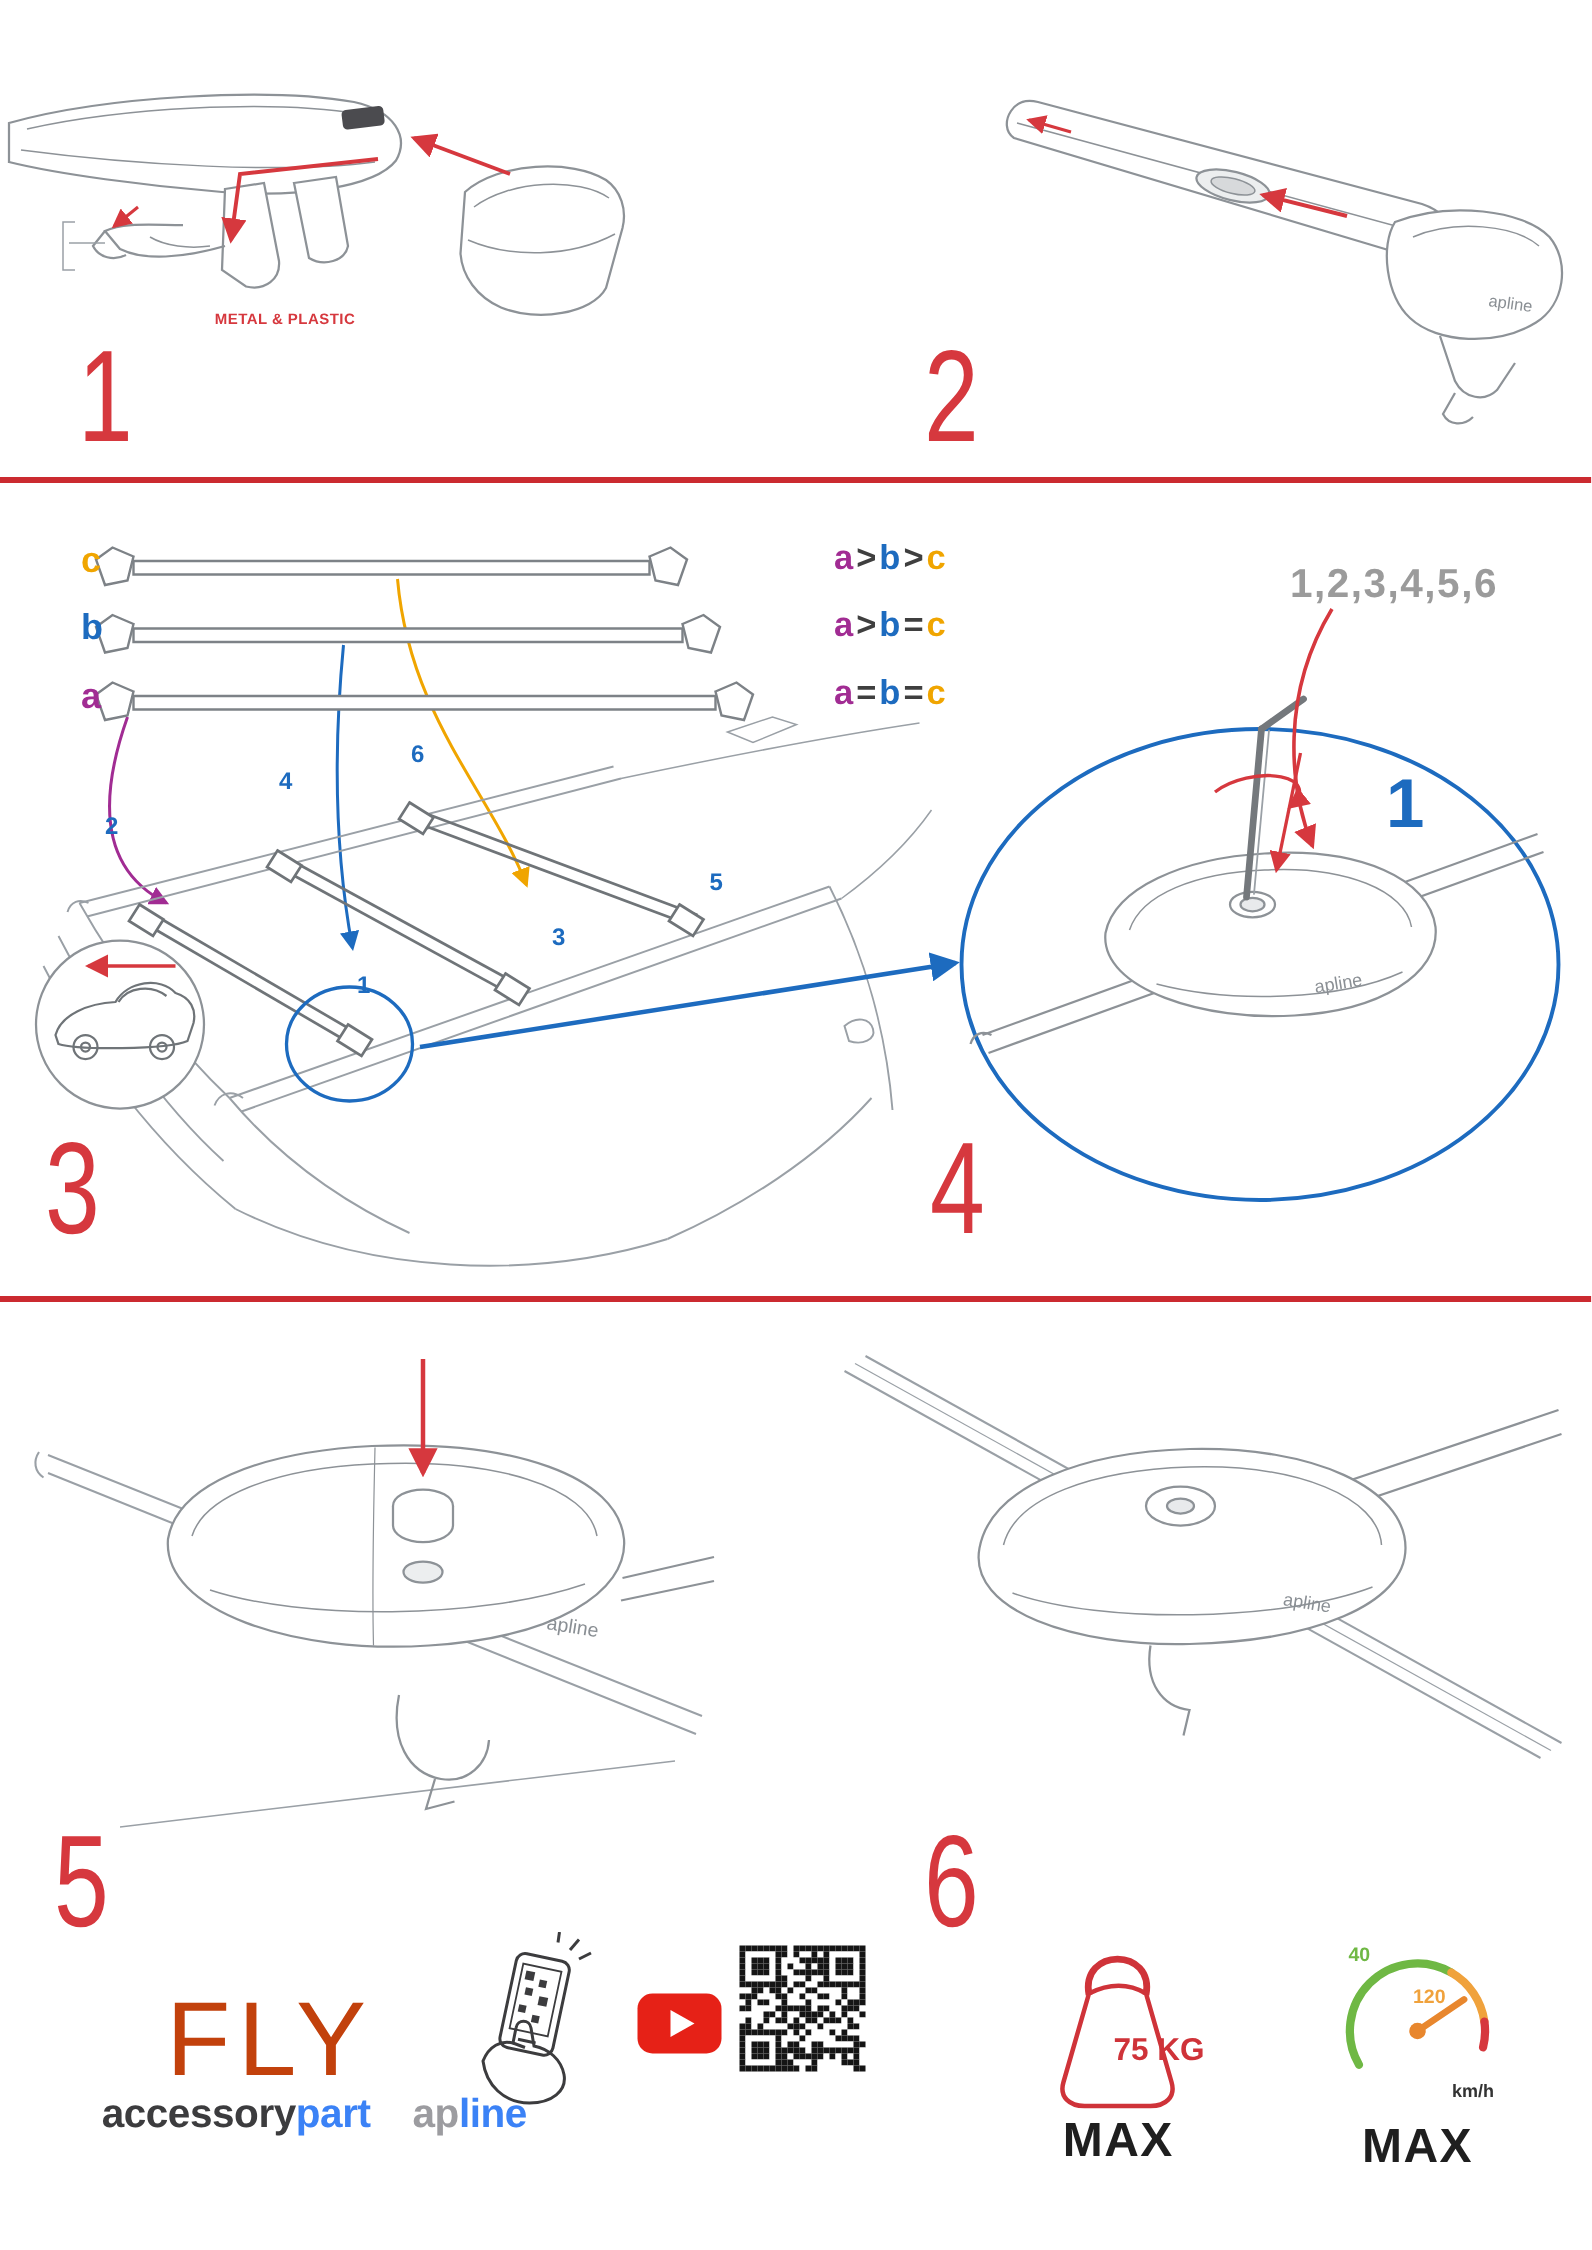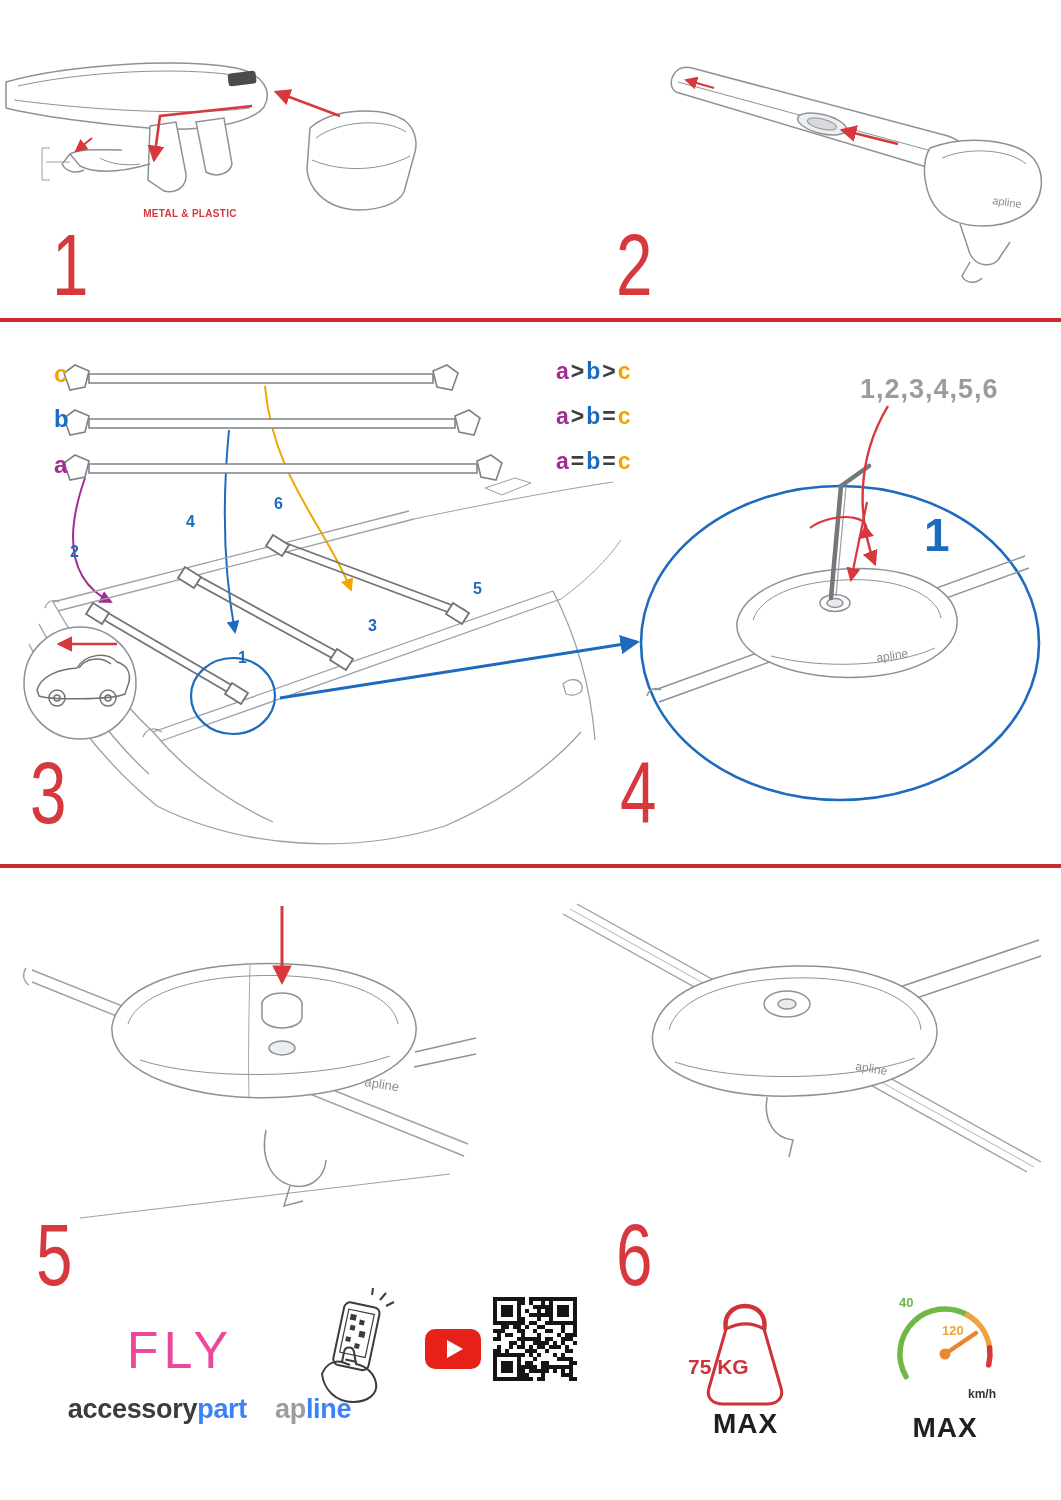--- a/index.html
+++ b/index.html
@@ -13,28 +13,28 @@
   .divider{position:absolute;left:0;width:1061px;height:4px;background:#cb2a30}
   .material{position:absolute;color:#d6383e;font-size:10px;font-weight:700;letter-spacing:.3px;text-align:center}
   .models{position:absolute;color:#474b9b;font-size:8.5px;font-weight:700;line-height:11px;text-align:center;letter-spacing:.2px}
   .bar-label{position:absolute;font-size:24px;font-weight:700;line-height:1}
   .f-a{color:#a12c93}.f-b{color:#1d6bbf}.f-c{color:#f0a500}.f-op{color:#3f3f3f}
   .formula{position:absolute;font-size:23px;font-weight:700;letter-spacing:2px;line-height:1}
   .pos-num{position:absolute;color:#1d6bbf;font-size:16px;font-weight:700;line-height:1}
   .sequence{position:absolute;color:#9b9b9b;font-size:27px;font-weight:700;letter-spacing:1px;line-height:1}
   .callout-one{position:absolute;color:#1d6bbf;font-size:46px;font-weight:700;line-height:1}
   .overlay{pointer-events:none}
-  .fly{position:absolute;color:#ec4899;font-size:52px;font-weight:400;letter-spacing:5px;text-align:center;line-height:1}
+  .fly{position:absolute;color:#c2410c;font-size:70px;font-weight:400;letter-spacing:5px;text-align:center;line-height:1}
   .brandline{position:absolute;font-size:27px;font-weight:600;text-align:center;line-height:1;letter-spacing:-.3px}
   .b-dark{color:#3c3c3e}.b-red{color:#3b82f6}.b-gray{color:#9c9ca0;margin-left:28px}
   .qr{position:absolute;background:#fff;padding:3px}
   .qr-grid{display:grid;grid-template-columns:repeat(21,4px);grid-auto-rows:4px}
   .qm{background:#fff}.qm.on{background:#151515}
-  .w-val{position:absolute;color:#cf3339;font-size:21px;font-weight:700;text-align:left;line-height:1}
-  .max{position:absolute;color:#1f1f1f;font-size:28px;font-weight:700;text-align:center;line-height:1;letter-spacing:1px}
+  .w-val{position:absolute;color:#cf3339;font-size:21px;font-weight:700;text-align:right;line-height:1}
+  .max{position:absolute;color:#1f1f1f;font-size:32px;font-weight:700;text-align:center;line-height:1;letter-spacing:1px}
   .sp-60{position:absolute;color:#6fb844;font-size:13px;font-weight:700;line-height:1}
   .sp-120{position:absolute;color:#f0a23c;font-size:13px;font-weight:700;line-height:1}
   .sp-unit{position:absolute;color:#333;font-size:12px;font-weight:700;text-align:center;line-height:1}
 </style>
 </head>
 <body>
 
 <div class="page">
 
   <svg class="abs" style="left:0;top:52px" width="440" height="266" viewBox="0 0 440 266">

